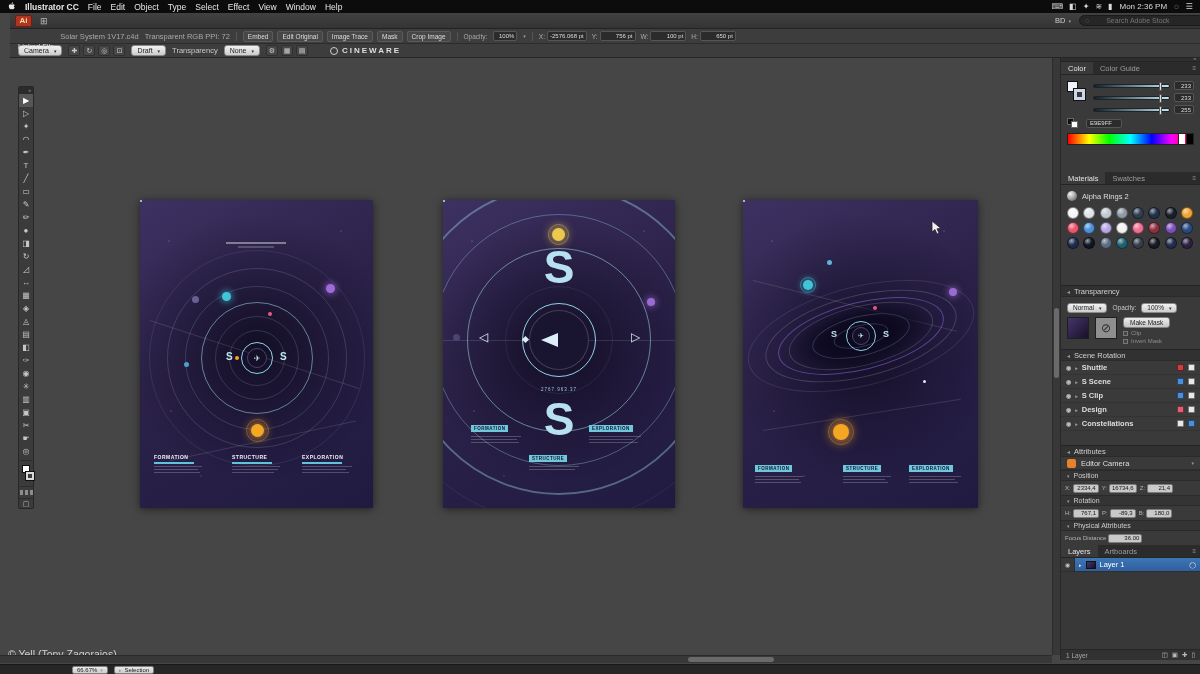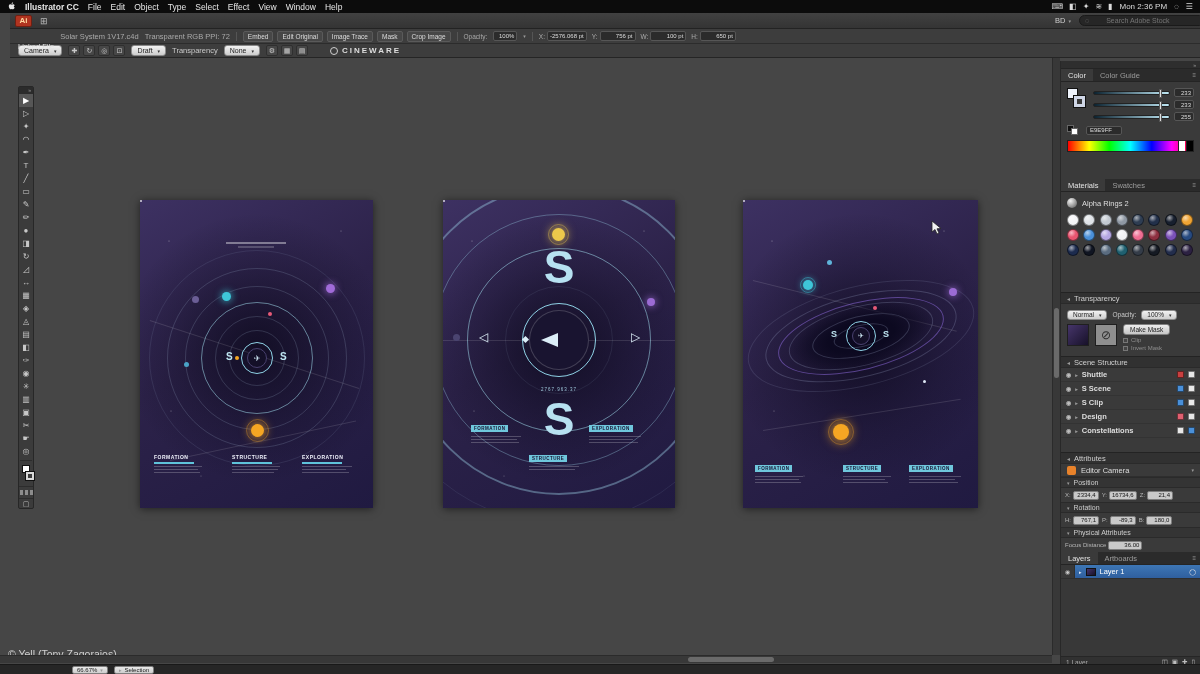--- a/index.html
+++ b/index.html
@@ -114,21 +114,21 @@
 
   .canvas-caption{position:absolute;left:8px;top:648px;font-size:10.5px;color:#cfcfcf;z-index:10;}
 
   
   .hscroll{position:absolute;left:0;top:655px;width:1052px;height:8px;background:#383838;border-top:1px solid #2b2b2b;z-index:12;}
   .hthumb{position:absolute;left:688px;top:1px;width:86px;height:5px;background:#6a6a6a;border-radius:3px;}
   .vscroll{position:absolute;left:1052px;top:58px;width:8px;height:597px;background:#383838;border-left:1px solid #2b2b2b;z-index:12;}
   .vthumb{position:absolute;left:1px;top:250px;width:5px;height:70px;background:#6a6a6a;border-radius:3px;}
 
   
-  .dock{position:absolute;left:1060px;top:61px;width:140px;height:606px;background:#3a3a3a;
+  .dock{position:absolute;left:1060px;top:54px;width:140px;height:606px;background:#3a3a3a;
     border-left:1px solid #282828;display:flex;flex-direction:column;z-index:30;color:#d6d6d6;}
   .dock-top{height:8px;background:#2e2e2e;border-bottom:1px solid #242424;display:flex;justify-content:flex-end;
     align-items:center;padding:0 4px;color:#9a9a9a;font-size:5px;gap:4px;}
   .ptabs{height:13px;background:#2b2b2b;display:flex;align-items:stretch;font-size:7.5px;color:#9c9c9c;
     border-bottom:1px solid #242424;}
   .ptab{padding:0 7px;display:flex;align-items:center;}
   .ptab.active{background:#3a3a3a;color:#e2e2e2;}
   .ptab-menu{margin-left:auto;padding:0 4px;display:flex;align-items:center;font-size:6px;color:#9a9a9a;}
   .phdr{height:12px;background:#313131;border-top:1px solid #232323;border-bottom:1px solid #2a2a2a;
     font-size:7.5px;color:#cfcfcf;display:flex;align-items:center;gap:4px;padding:0 6px;}
@@ -715,21 +715,21 @@
           <span class="chk">
               <span class="box"></span>
               <span>Invert Mask</span>
             </span>
         </div>
       </div>
     </div>
 
     <div class="phdr">
       <span class="ic">◂</span>
-      <span>Scene Structure</span>
+      <span>Scene Rotation</span>
     </div>
     <div class="scene-list">
 
         <div class="scene-row">
           <span class="eye">◉</span>
           <span class="tri">▸</span>
           <span class="lbl">Shuttle</span>
           <span class="chip" style="background-color: rgb(201, 64, 64);"></span>
           <span class="chip" style="background-color: rgb(232, 232, 232);"></span>
         </div>

